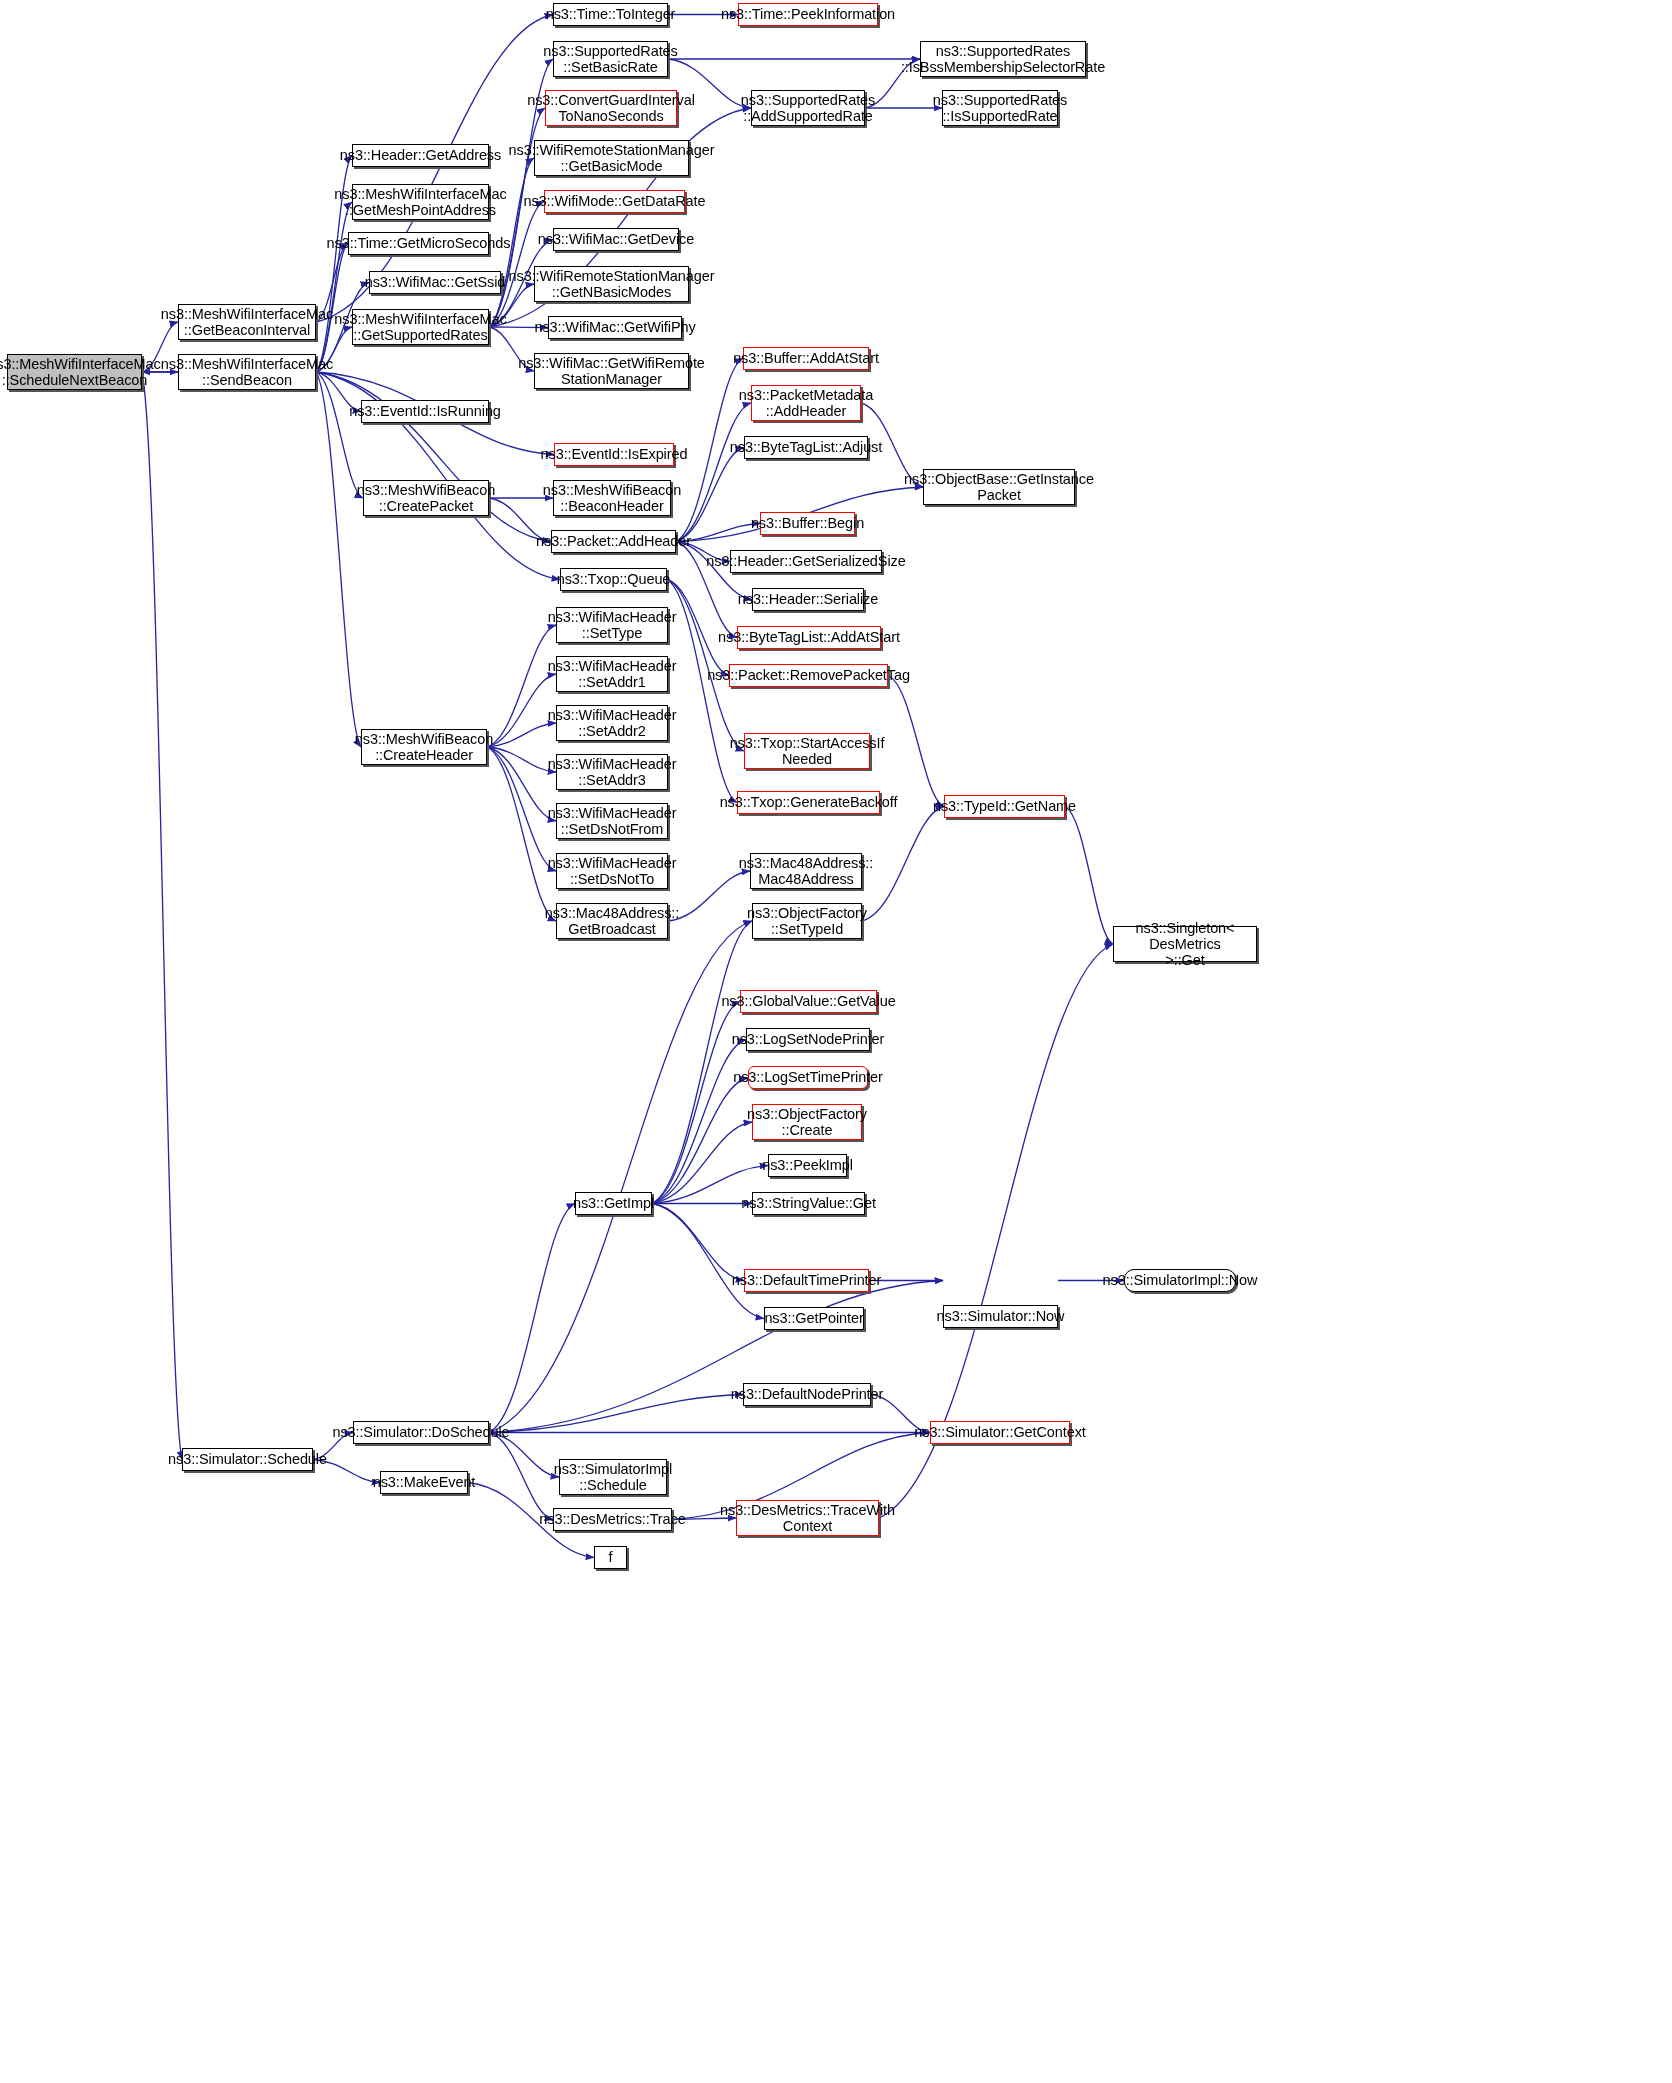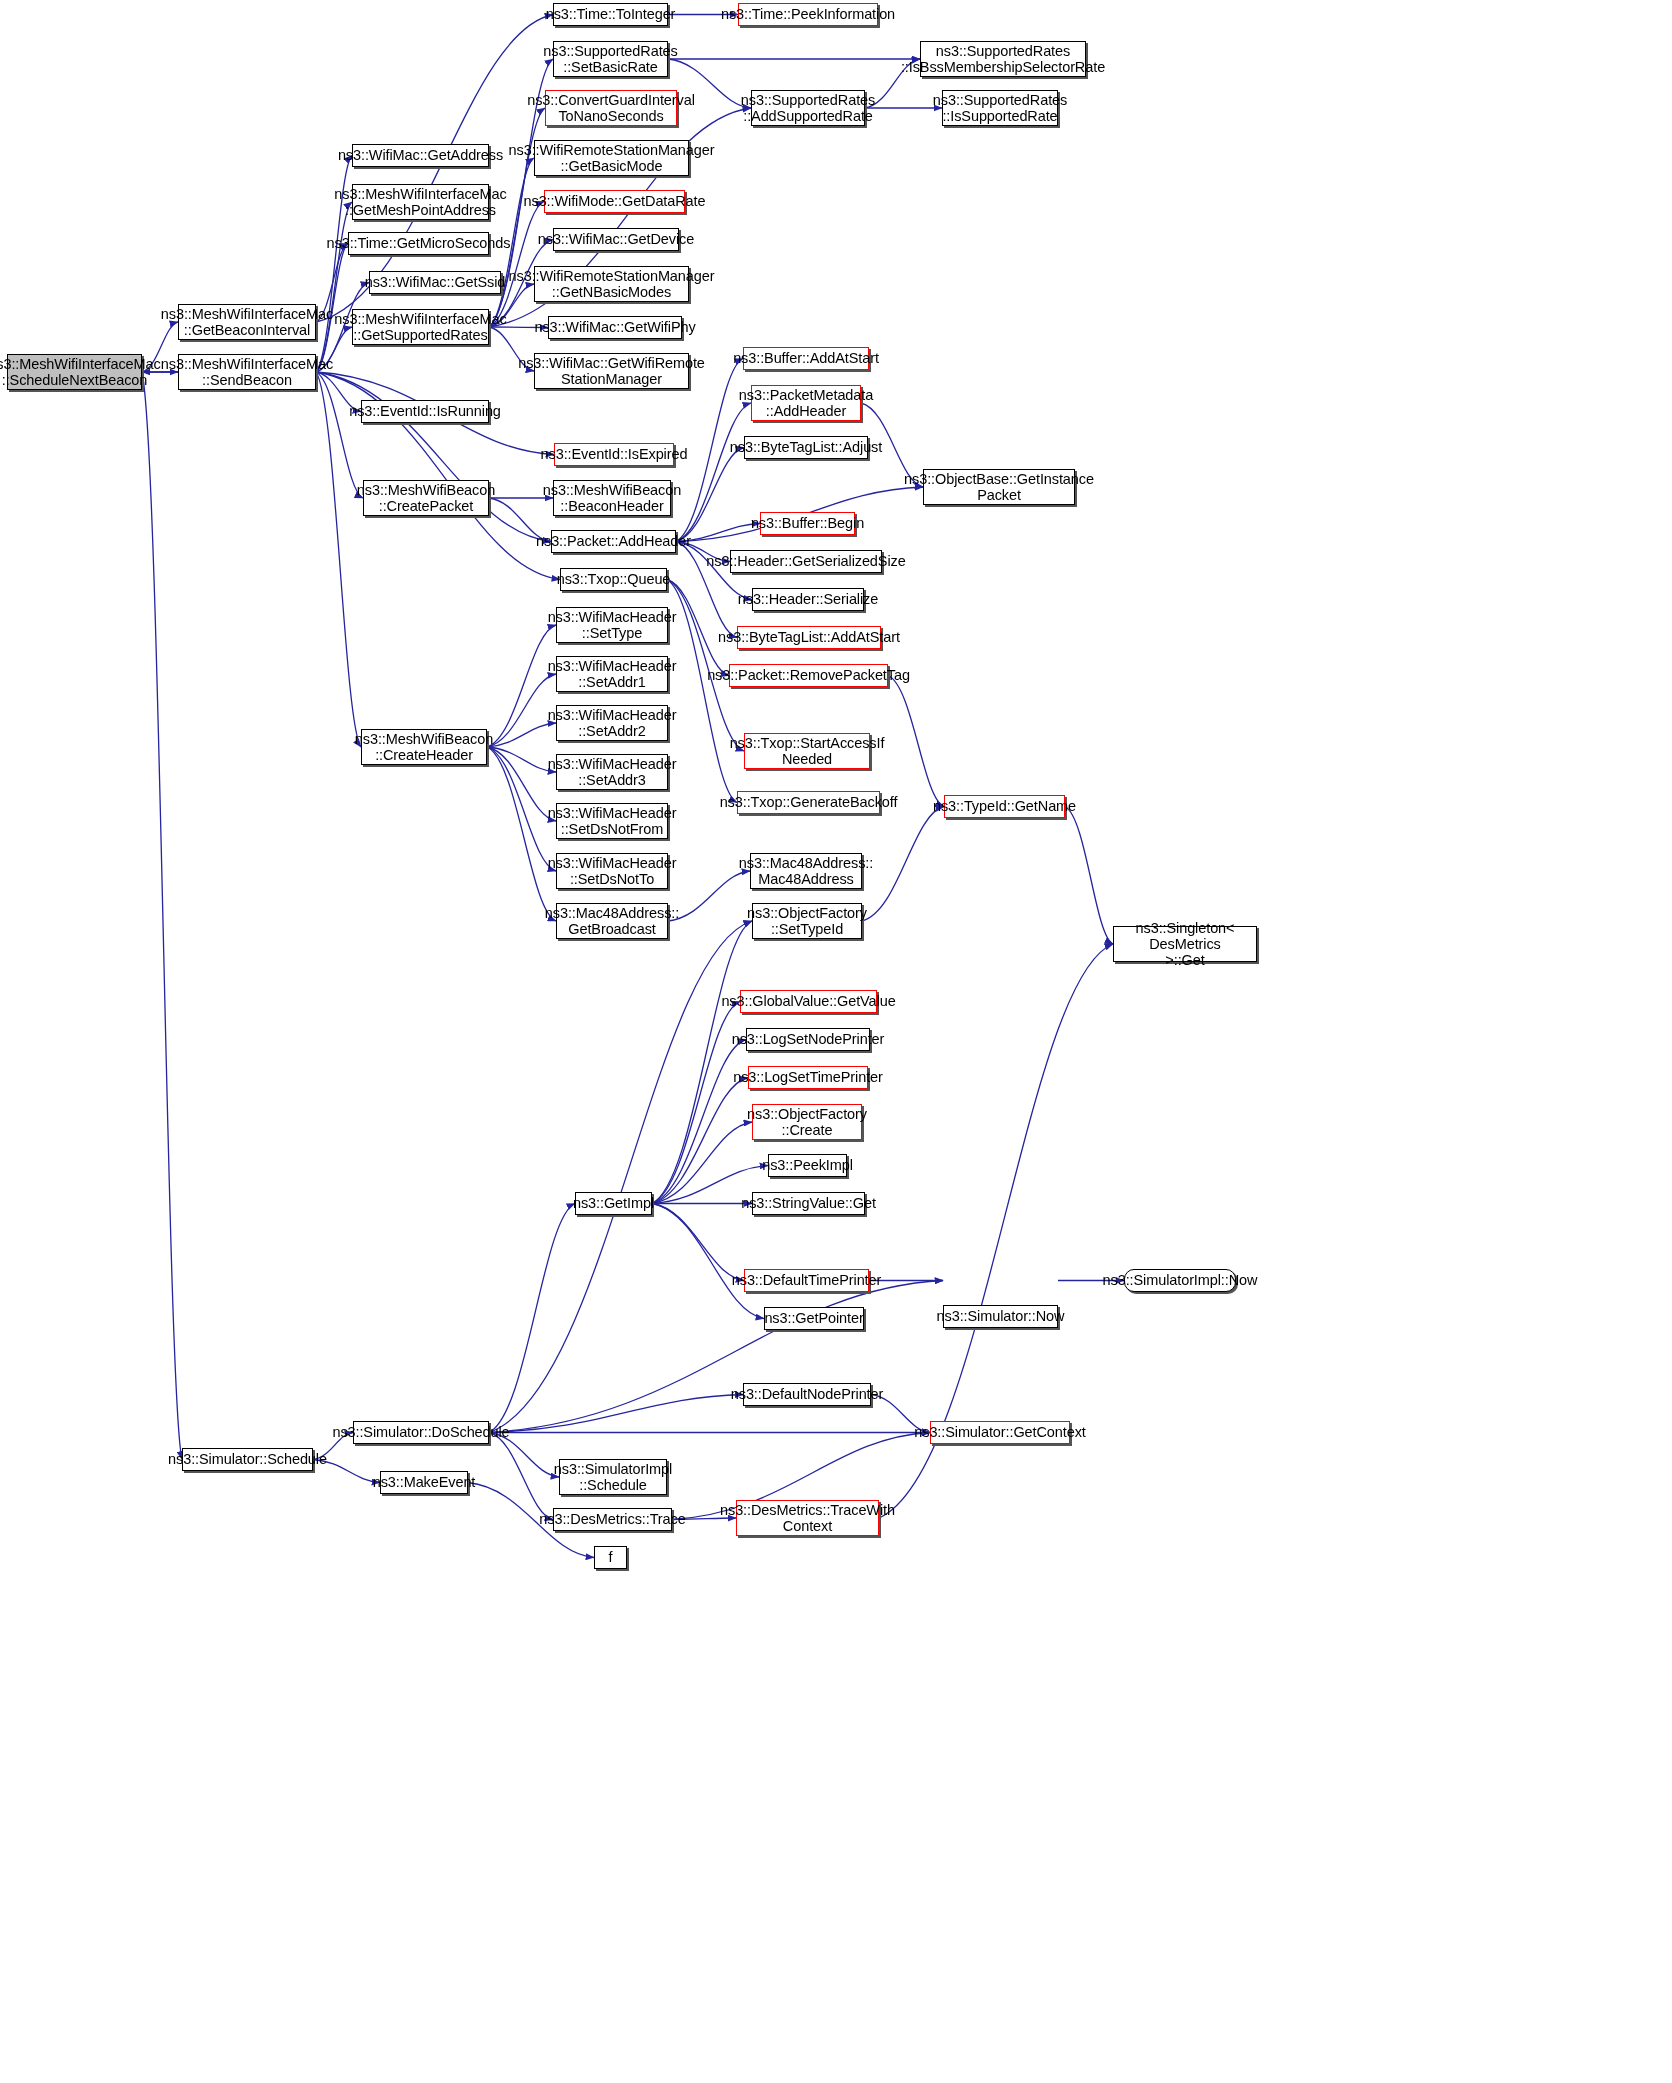--- a/index.html
+++ b/index.html
@@ -107,21 +107,21 @@
         <path d="M489,1432.5 C603.3,1429.46 646.48,1396.78 743,1394.5" marker-end="url(#ah)"></path>
         <path d="M489,1432.5 C693.3,1420.34 770.48,1289.62 943,1280.5" marker-end="url(#ah)"></path>
       </g>
   </svg>
 <div class="node shadow cur" style="left: 7px; top: 354px; width: 135px; height: 36px;">ns3::MeshWifiInterfaceMac
 ::ScheduleNextBeacon</div>
     <div class="node shadow" style="left: 178px; top: 304px; width: 138px; height: 36px;">ns3::MeshWifiInterfaceMac
 ::GetBeaconInterval</div>
     <div class="node shadow" style="left: 178px; top: 354px; width: 138px; height: 36px;">ns3::MeshWifiInterfaceMac
 ::SendBeacon</div>
-    <div class="node shadow" style="left: 352px; top: 144px; width: 137px; height: 23px;">ns3::WifiMac::GetAddress</div>
+    <div class="node shadow" style="left: 352px; top: 144px; width: 137px; height: 23px;">ns3::Header::GetAddress</div>
     <div class="node shadow" style="left: 352px; top: 184px; width: 137px; height: 36px;">ns3::MeshWifiInterfaceMac
 ::GetMeshPointAddress</div>
     <div class="node shadow" style="left: 348px; top: 232px; width: 141px; height: 23px;">ns3::Time::GetMicroSeconds</div>
     <div class="node shadow" style="left: 369px; top: 271px; width: 132px; height: 23px;">ns3::WifiMac::GetSsid</div>
     <div class="node shadow" style="left: 352px; top: 309px; width: 137px; height: 36px;">ns3::MeshWifiInterfaceMac
 ::GetSupportedRates</div>
     <div class="node shadow" style="left: 361px; top: 400px; width: 128px; height: 23px;">ns3::EventId::IsRunning</div>
     <div class="node shadow" style="left: 363px; top: 480px; width: 126px; height: 36px;">ns3::MeshWifiBeacon
 ::CreatePacket</div>
     <div class="node shadow" style="left: 361px; top: 729px; width: 126px; height: 36px;">ns3::MeshWifiBeacon
@@ -170,21 +170,21 @@
     <div class="node shadow red" style="left: 729px; top: 664px; width: 159px; height: 23px;">ns3::Packet::RemovePacketTag</div>
     <div class="node shadow red" style="left: 744px; top: 733px; width: 126px; height: 36px;">ns3::Txop::StartAccessIf
 Needed</div>
     <div class="node shadow red" style="left: 737px; top: 791px; width: 143px; height: 23px;">ns3::Txop::GenerateBackoff</div>
     <div class="node shadow" style="left: 750px; top: 853px; width: 112px; height: 36px;">ns3::Mac48Address::
 Mac48Address</div>
     <div class="node shadow" style="left: 752px; top: 903px; width: 110px; height: 36px;">ns3::ObjectFactory
 ::SetTypeId</div>
     <div class="node shadow red" style="left: 740px; top: 990px; width: 137px; height: 23px;">ns3::GlobalValue::GetValue</div>
     <div class="node shadow" style="left: 746px; top: 1028px; width: 124px; height: 23px;">ns3::LogSetNodePrinter</div>
-    <div class="node shadow red" style="left: 748px; top: 1066px; width: 120px; height: 23px;">ns3::LogSetTimePrinter</div>
+    <div class="node shadow red" style="left: 748px; top: 1066px; width: 120px; height: 23px; border-radius: 6px;">ns3::LogSetTimePrinter</div>
     <div class="node shadow red" style="left: 752px; top: 1104px; width: 110px; height: 36px;">ns3::ObjectFactory
 ::Create</div>
     <div class="node shadow" style="left: 768px; top: 1154px; width: 79px; height: 23px;">ns3::PeekImpl</div>
     <div class="node shadow" style="left: 752px; top: 1192px; width: 113px; height: 23px;">ns3::StringValue::Get</div>
     <div class="node shadow red" style="left: 744px; top: 1269px; width: 125px; height: 23px;">ns3::DefaultTimePrinter</div>
     <div class="node shadow" style="left: 764px; top: 1307px; width: 100px; height: 23px;">ns3::GetPointer</div>
     <div class="node shadow" style="left: 743px; top: 1383px; width: 128px; height: 23px;">ns3::DefaultNodePrinter</div>
     <div class="node shadow" style="left: 575px; top: 1192px; width: 77px; height: 23px;">ns3::GetImpl</div>
     <div class="node shadow" style="left: 353px; top: 1421px; width: 136px; height: 23px;">ns3::Simulator::DoSchedule</div>
     <div class="node shadow" style="left: 182px; top: 1448px; width: 131px; height: 23px;">ns3::Simulator::Schedule</div>

